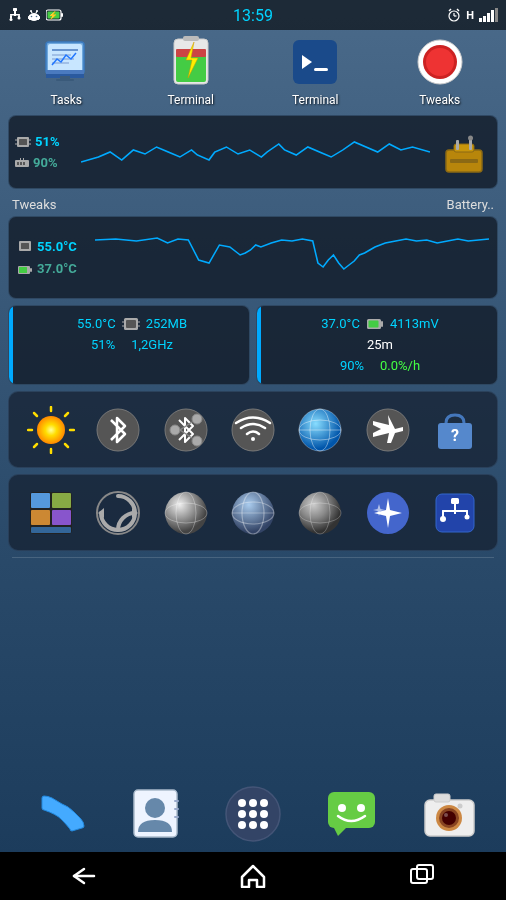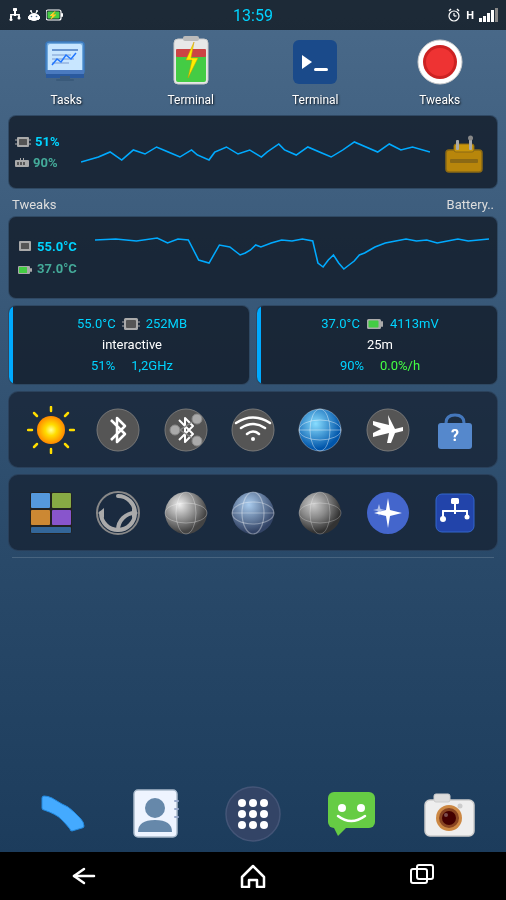--- a/index.html
+++ b/index.html
@@ -472,21 +472,20 @@
         <svg width="18" height="16" viewBox="0 0 18 16">
           <rect x="2" y="2" width="14" height="12" rx="1.5" fill="#aaa"></rect>
           <rect x="4" y="4" width="10" height="8" rx="1" fill="#555"></rect>
           <line x1="0" y1="6" x2="2" y2="6" stroke="#aaa" stroke-width="1.2"></line>
           <line x1="0" y1="10" x2="2" y2="10" stroke="#aaa" stroke-width="1.2"></line>
           <line x1="16" y1="6" x2="18" y2="6" stroke="#aaa" stroke-width="1.2"></line>
           <line x1="16" y1="10" x2="18" y2="10" stroke="#aaa" stroke-width="1.2"></line>
         </svg>
         <span class="stats-line">252MB</span>
       </div>
-      <div class="stats-line-white">interactive</div>
       <div style="display:flex;justify-content:center;gap:16px;">
         <span class="stats-line">51%</span>
         <span class="stats-line">1,2GHz</span>
       </div>
     </div>
   </div>
 
   <div class="stats-box">
     <div class="stats-box-inner">
       <div style="display:flex;justify-content:center;align-items:center;gap:6px;">

